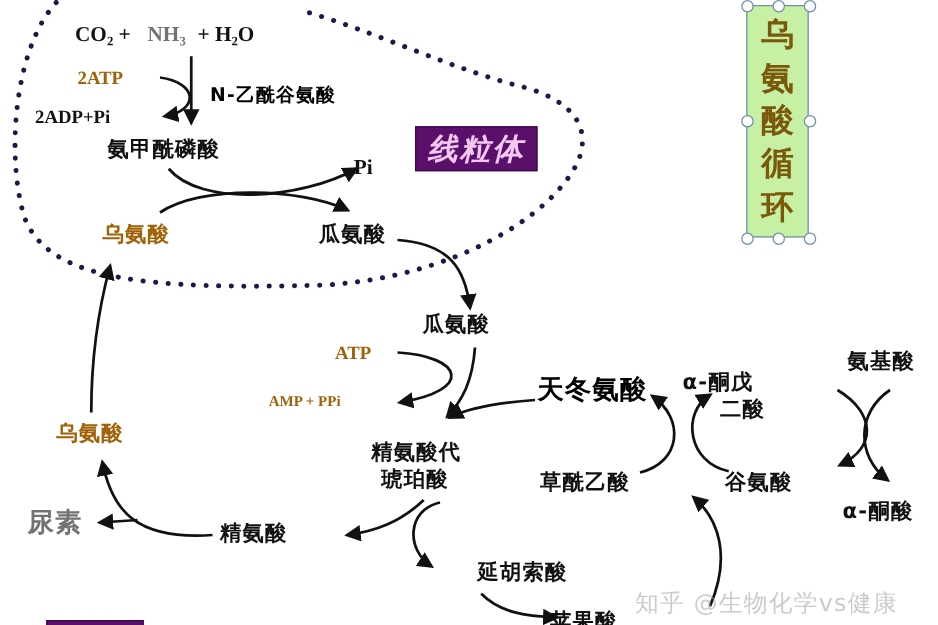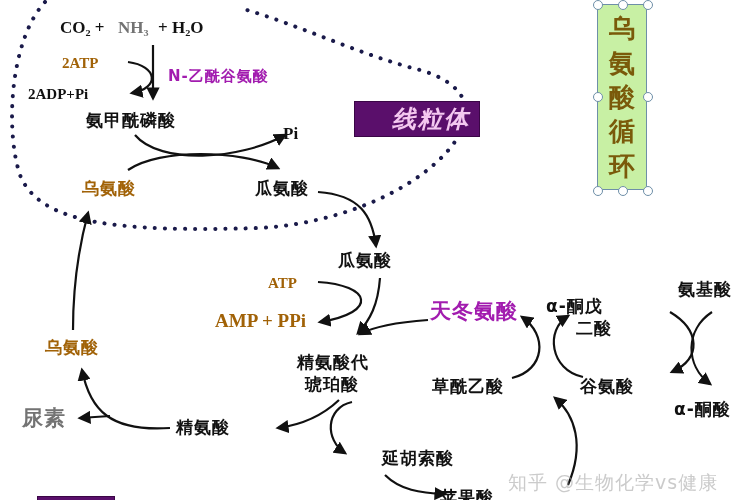--- a/index.html
+++ b/index.html
@@ -7,21 +7,21 @@
       width: 750px; height: 500px; position: relative; overflow: hidden;
       background: #ffffff;
       font-family: "DejaVu Serif", "Liberation Serif", serif;
       color: #111111;
     }
     svg.lines { position: absolute; left: 0; top: 0; width: 750px; height: 500px; }
     .t { position: absolute; white-space: nowrap; font-size: 17px; line-height: 20px; font-weight: bold; }
     .formula { font-family: "Liberation Serif", "DejaVu Serif", serif; font-weight: bold; }
     .cn { font-family: "DejaVu Sans", sans-serif; font-weight: bold; letter-spacing: 1px; }
     .orange { color: #a16207; }
-    .green  { color: #a21caf; }
+    .green  { color: #000000; }
     .magenta{ color: #737373; }
     .box-label {
       position: absolute; background: #5a0f6b; color: #f4c8f0;
       font-family: "DejaVu Sans", sans-serif; font-style: italic; font-weight: bold;
       font-size: 24px; line-height: 34px; text-align: center; letter-spacing: 2px;
       border: 1px solid #3a0646;
     }
     .cycle-title {
       position: absolute; left: 597px; top: 4px; width: 50px; height: 186px;
       background: #c8f0a4; border: 1px solid #6e8fa8;
@@ -93,41 +93,41 @@
 <div class="t formula magenta" style="left:118px; top:18px;">NH₃</div>
 <div class="t formula" style="left:158px; top:18px;">+ H₂O</div>
 <div class="t formula orange" style="left:62px; top:53px; font-size:15px;">2ATP</div>
 <div class="t formula" style="left:28px; top:84px; font-size:15px;">2ADP+Pi</div>
 <div class="t cn green" style="left:168px; top:66px; font-size:15px;">N-乙酰谷氨酸</div>
 <div class="t cn" style="left:86px; top:110px;">氨甲酰磷酸</div>
 <div class="t formula" style="left:283px; top:124px;">Pi</div>
 <div class="t cn orange" style="left:82px; top:178px;">乌氨酸</div>
 <div class="t cn" style="left:255px; top:178px;">瓜氨酸</div>
 
-<div class="box-label" style="left:354px; top:101px; width:96px;padding-left:28px;">线粒体</div>
+<div class="box-label" style="left:332px; top:101px; width:96px;">线粒体</div>
 
 <div class="cycle-title">
   <span>乌</span>
   <span>氨</span>
   <span>酸</span>
   <span>循</span>
   <span>环</span>
 </div>
 <div class="handle" style="left:593px; top:0px;"></div>
 <div class="handle" style="left:618px; top:0px;"></div>
 <div class="handle" style="left:643px; top:0px;"></div>
 <div class="handle" style="left:593px; top:92px;"></div>
 <div class="handle" style="left:643px; top:92px;"></div>
 <div class="handle" style="left:593px; top:186px;"></div>
 <div class="handle" style="left:618px; top:186px;"></div>
 <div class="handle" style="left:643px; top:186px;"></div>
 
 <div class="t cn" style="left:338px; top:250px;">瓜氨酸</div>
 <div class="t formula orange" style="left:268px; top:273px; font-size:15px;">ATP</div>
-<div class="t formula orange" style="left:215px; top:311px; font-size:19px;">AMP + PPi</div>
+<div class="t formula orange" style="left:215px; top:311px; font-size:12px;">AMP + PPi</div>
 <div class="t cn green" style="left:430px; top:299px; font-size:21px; line-height:24px;">天冬氨酸</div>
 <div class="t cn" style="left:297px; top:352px;">精氨酸代</div>
 <div class="t cn" style="left:305px; top:374px;">琥珀酸</div>
 <div class="t cn" style="left:176px; top:417px;">精氨酸</div>
 <div class="t cn magenta" style="left:22px; top:406px; font-size:21px; line-height:24px;">尿素</div>
 <div class="t cn orange" style="left:45px; top:337px;">乌氨酸</div>
 <div class="t cn" style="left:358px; top:448px;margin-left:24px;">延胡索酸</div>
 <div class="t cn" style="left:440px; top:487px;">苹果酸</div>
 <div class="t cn" style="left:432px; top:376px;">草酰乙酸</div>
 <div class="t cn" style="left:546px; top:296px;">α-酮戊</div>

